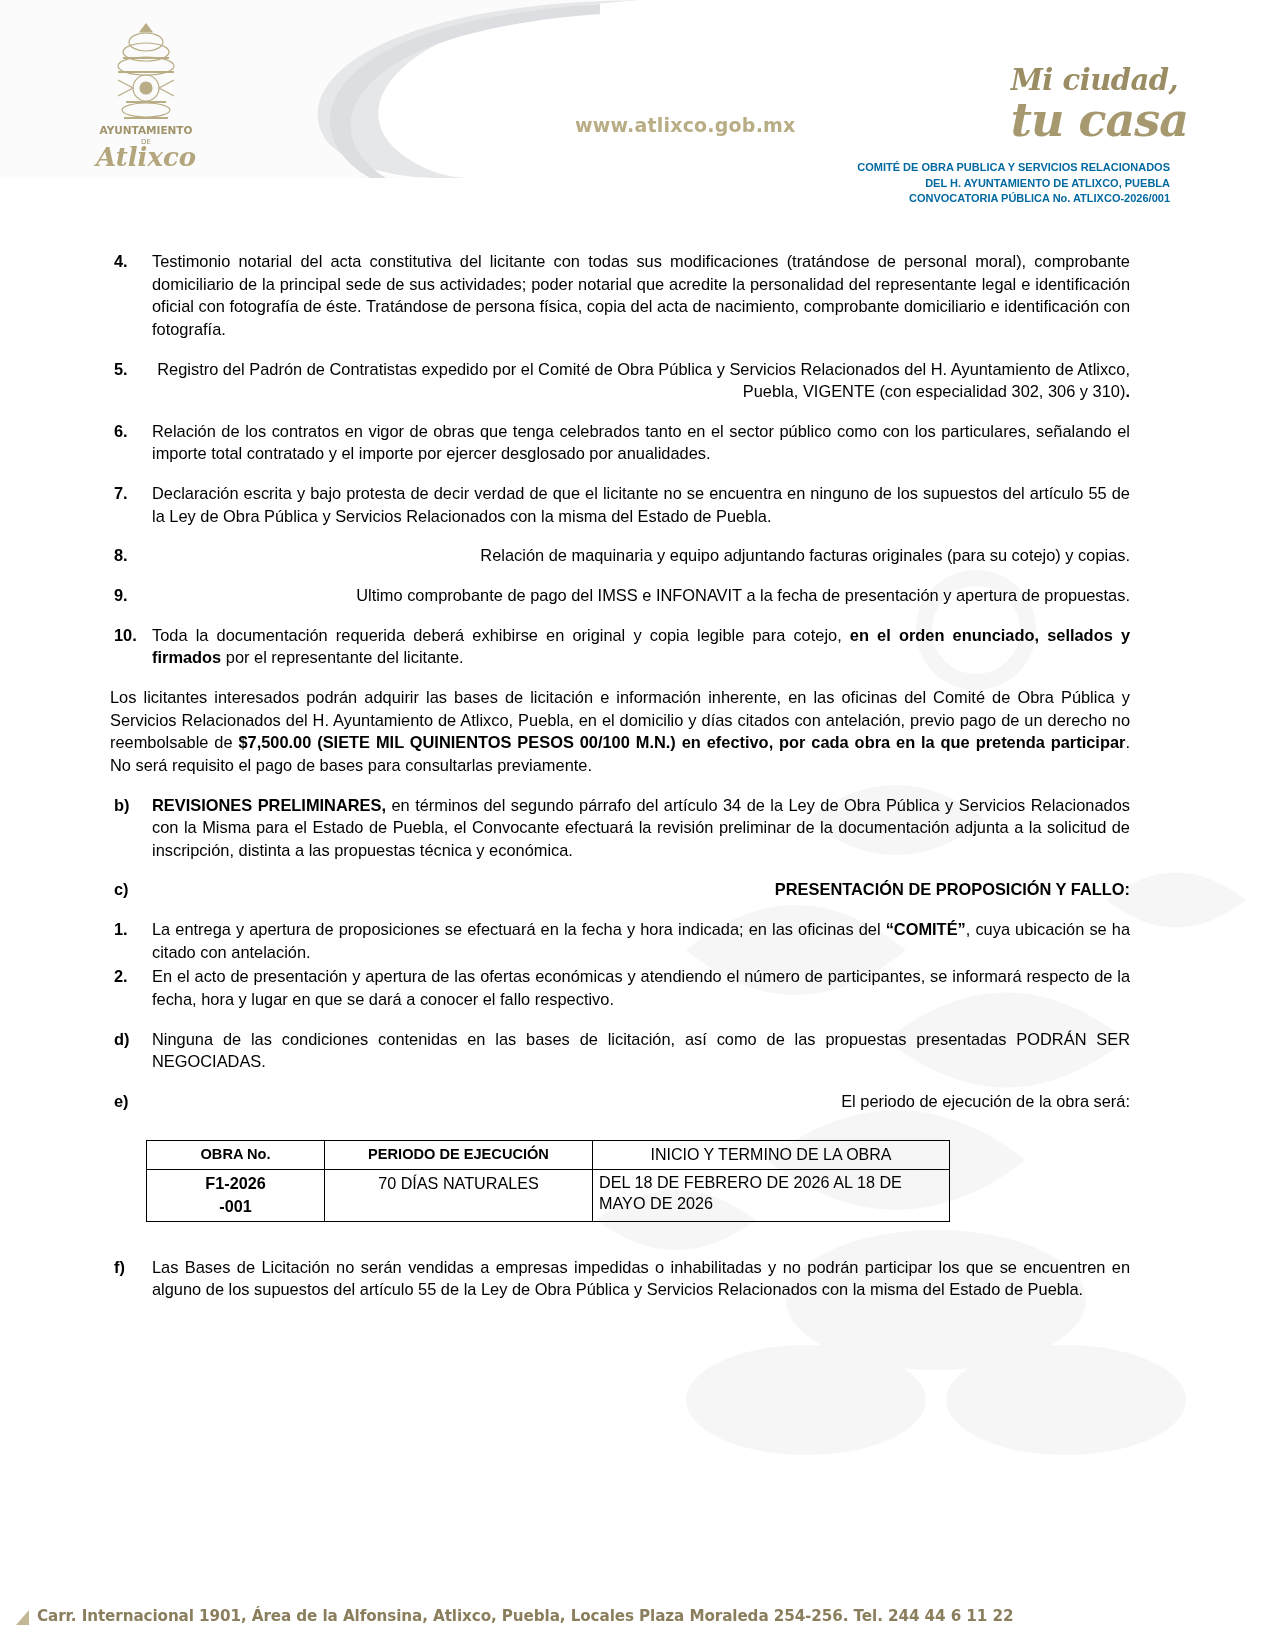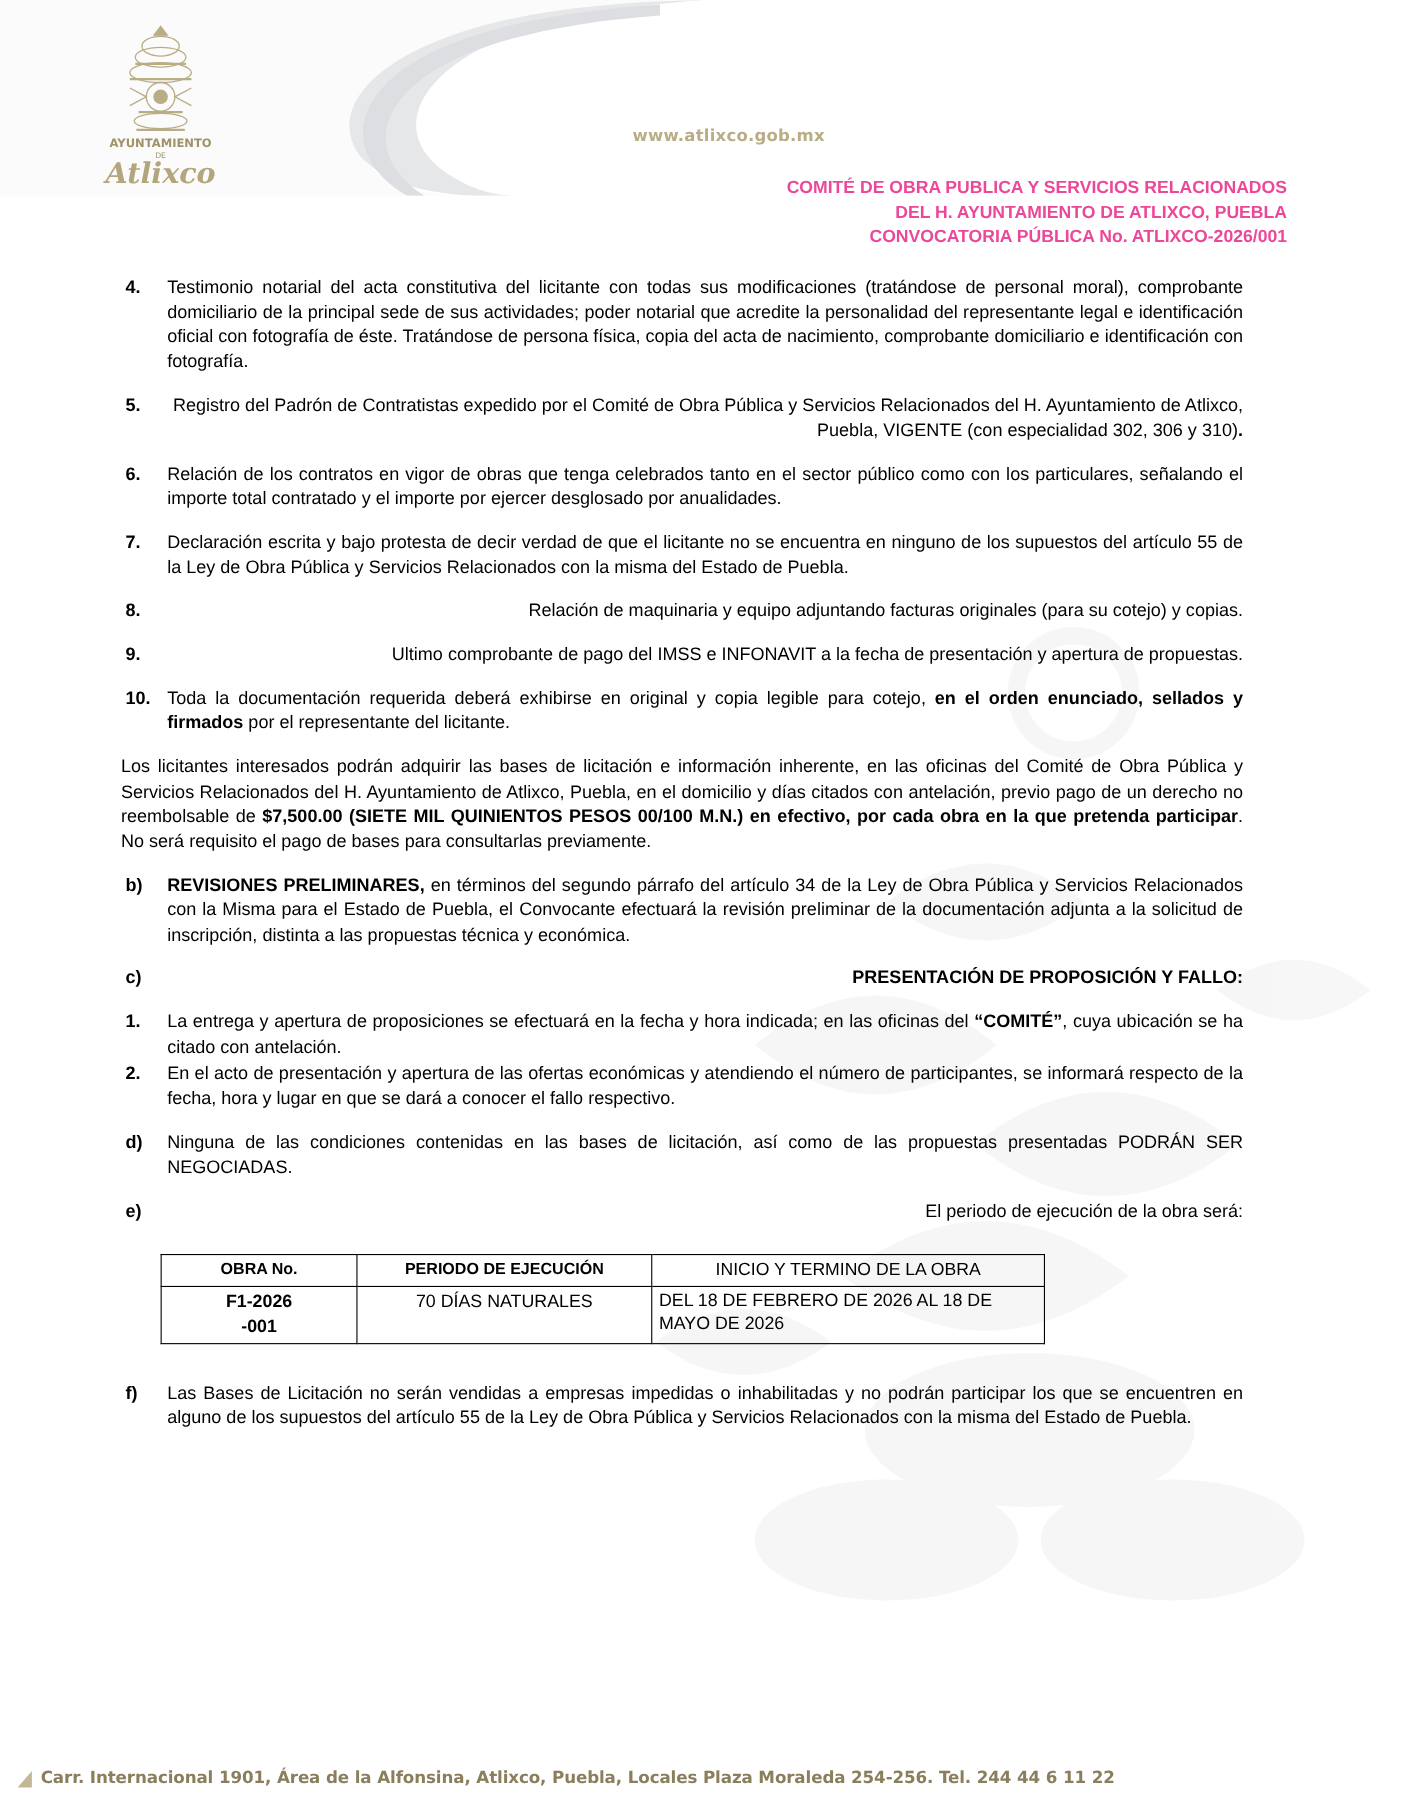--- a/index.html
+++ b/index.html
@@ -51,21 +51,21 @@
     width: 136px;
     height: 152px;
     z-index: 3;
   }
   .site-url {
     position: absolute;
     left: 575px;
     top: 114px;
     font-family: "DejaVu Sans", sans-serif;
     font-weight: bold;
-    font-size: 15px;
+    font-size: 19px;
     letter-spacing: 0.2px;
     color: #b9ad86;
     z-index: 3;
   }
   .slogan {
     position: absolute;
     right: 88px;
     top: 66px;
     z-index: 3;
     text-align: left;
@@ -90,23 +90,23 @@
     letter-spacing: -1px;
   }
   .hdr-title {
     position: absolute;
     right: 106px;
     top: 160px;
     width: 700px;
     text-align: right;
     font-family: "Liberation Sans", sans-serif;
     font-weight: bold;
-    font-size: 16px;
+    font-size: 11px;
     line-height: 1.42;
-    color: #ec4899;
+    color: #0369a1;
     z-index: 3;
   }
 
   
   .content {
     position: relative;
     z-index: 2;
     padding: 0 146px 0 110px;
     font-size: 16.4px;
     line-height: 1.38;
@@ -251,20 +251,24 @@
         <ellipse cx="68" cy="92" rx="24" ry="7"></ellipse>
         <path d="M46 100 L90 100" stroke-width="2"></path>
       </g>
       <text x="68" y="116" font-family="DejaVu Sans, sans-serif" font-size="10.5" font-weight="bold" fill="#a0936a" text-anchor="middle">AYUNTAMIENTO</text>
       <text x="68" y="126" font-family="DejaVu Sans, sans-serif" font-size="7" fill="#a0936a" text-anchor="middle">DE</text>
       <text x="68" y="148" font-family="DejaVu Serif, serif" font-size="26" font-style="italic" font-weight="bold" fill="#b3a67c" text-anchor="middle">Atlixco</text>
     </svg>
 
     <div class="site-url">www.atlixco.gob.mx</div>
 
+    <div class="slogan">
+      <div class="l1">Mi ciudad,</div>
+      <div class="l2">tu casa</div>
+    </div>
 
     <div class="hdr-title">
       <div>COMITÉ DE OBRA PUBLICA Y SERVICIOS RELACIONADOS</div>
       <div>DEL H. AYUNTAMIENTO DE ATLIXCO, PUEBLA</div>
       <div>CONVOCATORIA PÚBLICA No.  ATLIXCO-2026/001</div>
     </div>
   </div>
 
   <div class="content">
 

